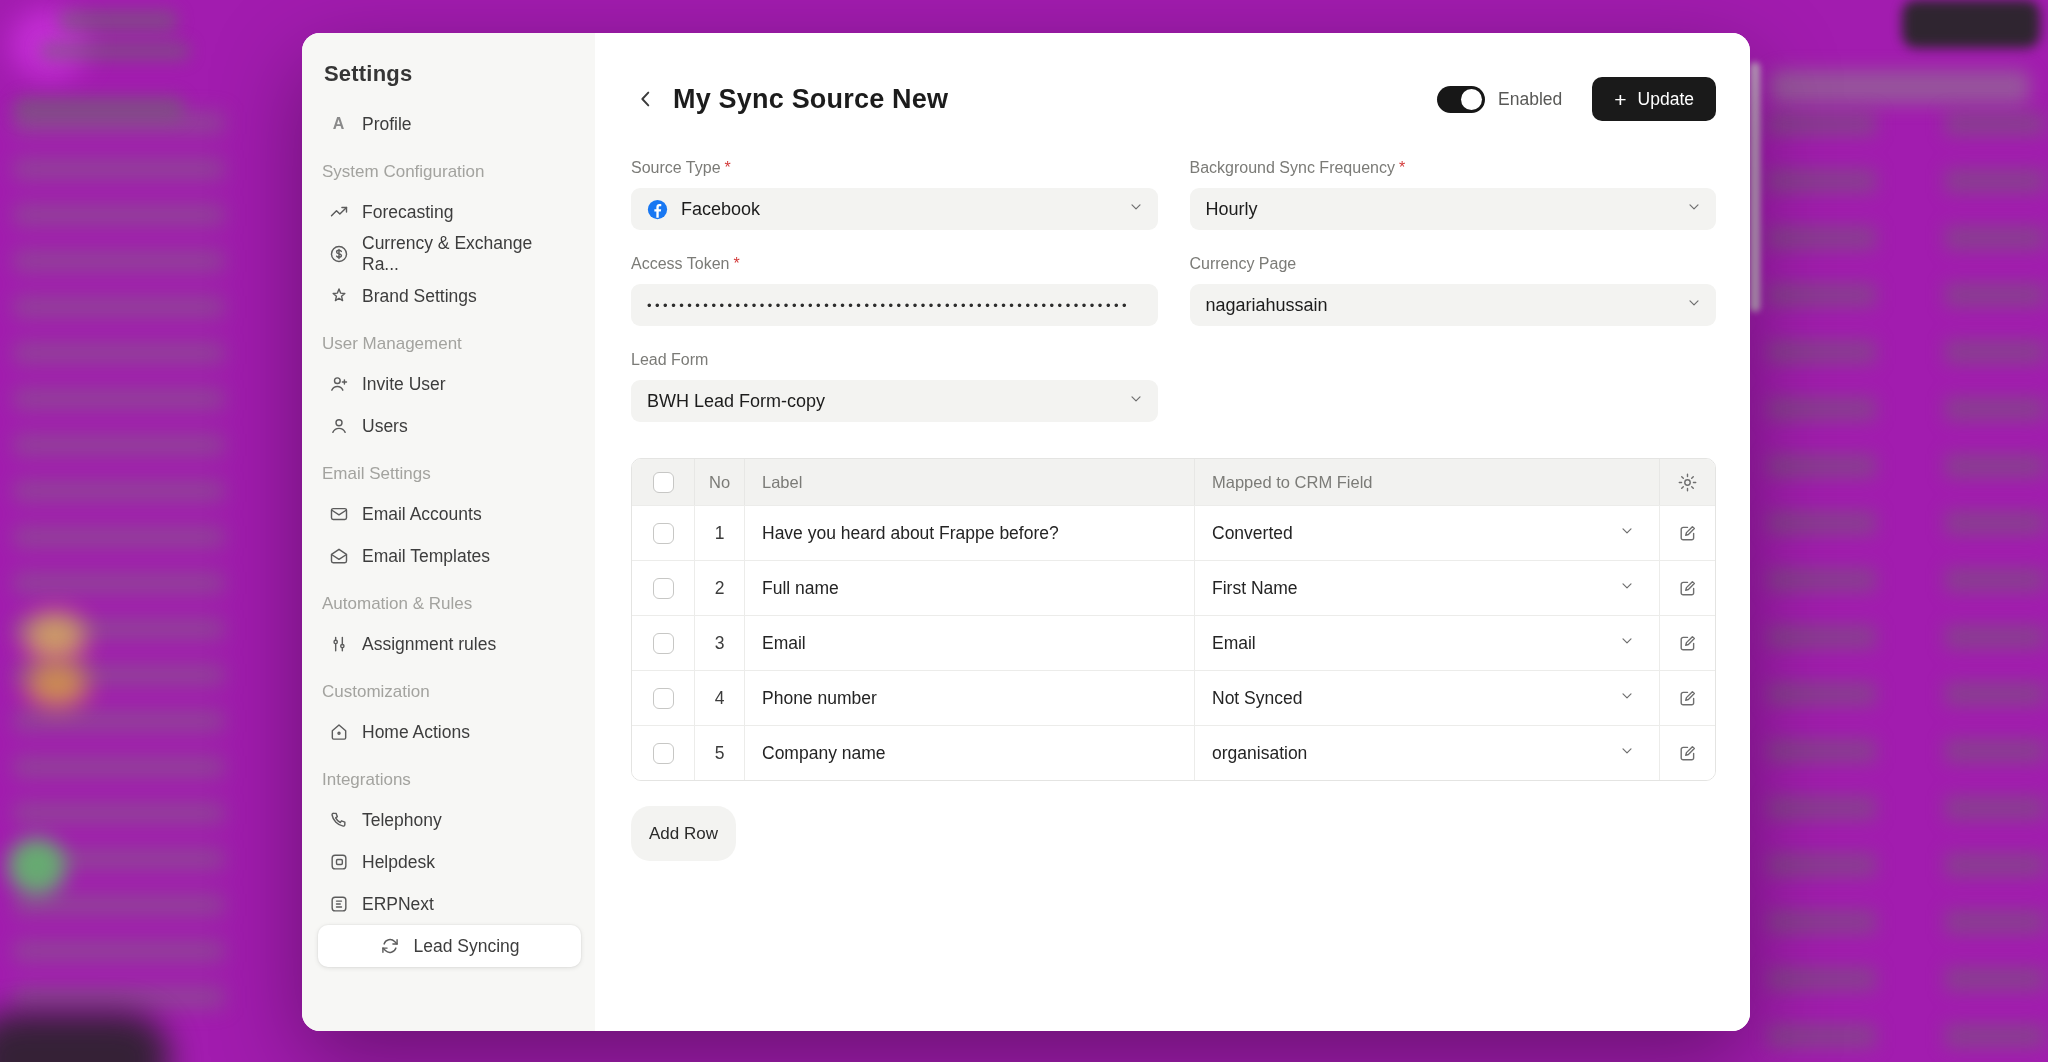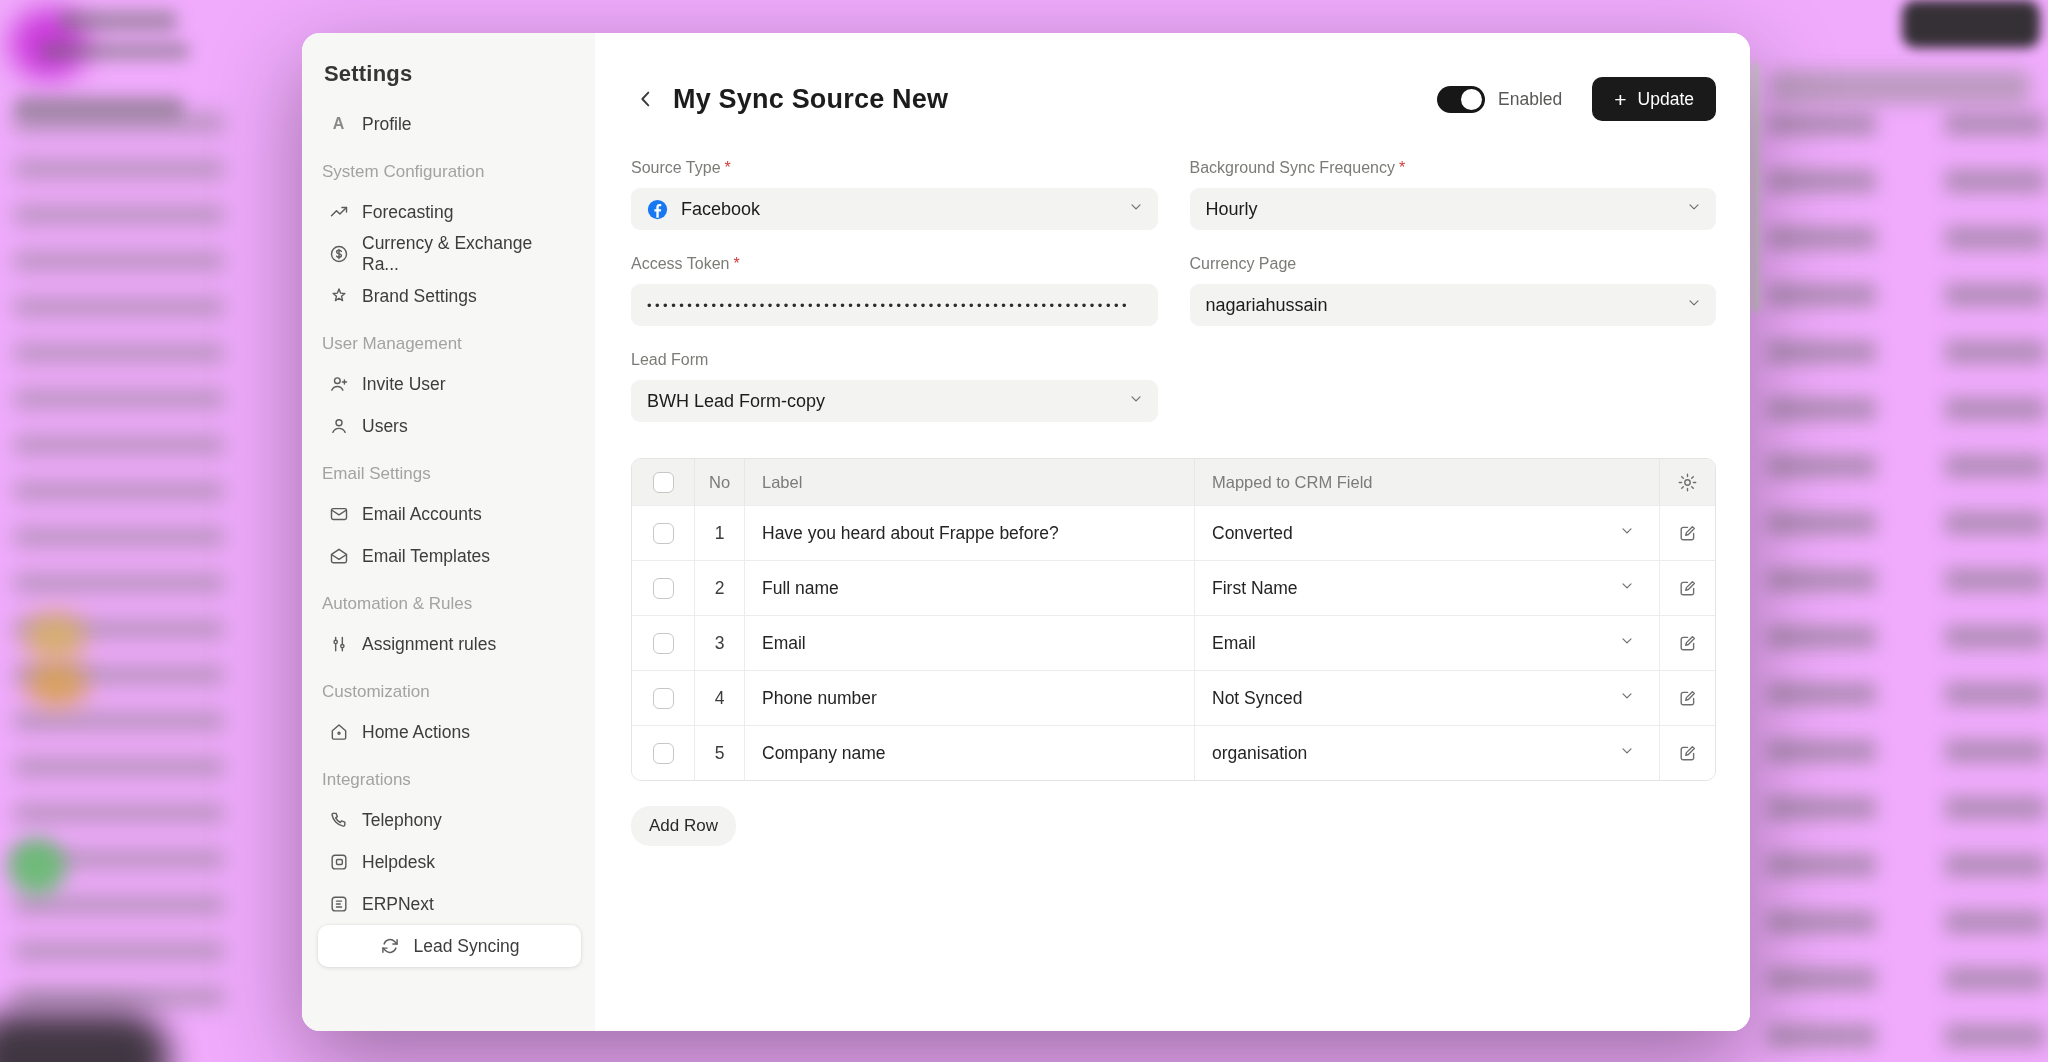--- a/index.html
+++ b/index.html
@@ -1,19 +1,19 @@
 <!DOCTYPE html>
 <html><head>
 <meta charset="utf-8">
 <style>
   * { box-sizing: border-box; margin: 0; padding: 0; }
   html,body { width:2048px; height:1062px; overflow:hidden; }
   body { font-family:"Liberation Sans", sans-serif; }
 
-  #stage { position:relative; width:2048px; height:1062px; background:#f0abfc; overflow:hidden; }
+  #stage { position:relative; width:2048px; height:1062px; background:#a21caf; overflow:hidden; }
 
   
   .bgel { position:absolute; pointer-events:none; }
   .bg-purple { left:10px; top:8px; width:78px; height:72px; border-radius:50%;
                background:#c72fd8; filter:blur(14px); opacity:.9; }
   .bg-bar { background:rgba(105,105,105,.5); border-radius:10px; filter:blur(8px); }
   .bg-strip-left { left:14px; top:112px; width:210px; height:920px;
     background:repeating-linear-gradient(180deg, rgba(120,120,120,.42) 0 22px, transparent 22px 46px);
     filter:blur(10px); }
   .bg-strip-r1 { left:1768px; top:112px; width:108px; height:950px;
@@ -97,21 +97,21 @@
   .cell-no { justify-content:center; color:#3c3c3c; }
   .thead .cell-no { justify-content:flex-start; padding-left:14px; color:#7b7b77; }
   .cell-label { padding-left:17px; }
   .cell-map { padding-left:17px; position:relative; }
   .cell-map .chev { position:absolute; right:24px; top:50%; transform:translateY(-50%); }
   .cell-gear { justify-content:center; }
   .gear-btn svg, .edit-btn svg { width:21px; height:21px; stroke:#6e6e6e; fill:none; stroke-width:1.6;
     stroke-linecap:round; stroke-linejoin:round; }
   .gear-btn, .edit-btn { width:30px; height:30px; display:flex; align-items:center; justify-content:center; cursor:pointer; }
 
-  .btn-addrow { margin-top:25px; height:40px; padding:0 18px; background:#f3f3f1; border:none;
+  .btn-addrow { margin-top:25px; height:55px; padding:0 18px; background:#f3f3f1; border:none;
     border-radius:19px; font-size:17px; color:#2a2a2a; font-family:inherit; cursor:pointer; }
 </style>
 </head>
 <body>
 
 <div id="stage">
 
   <div class="bgel bg-strip-left"></div>
   <div class="bgel bg-purple"></div>
   <div class="bgel bg-bar" style="left:58px;top:10px;width:120px;height:22px"></div>

